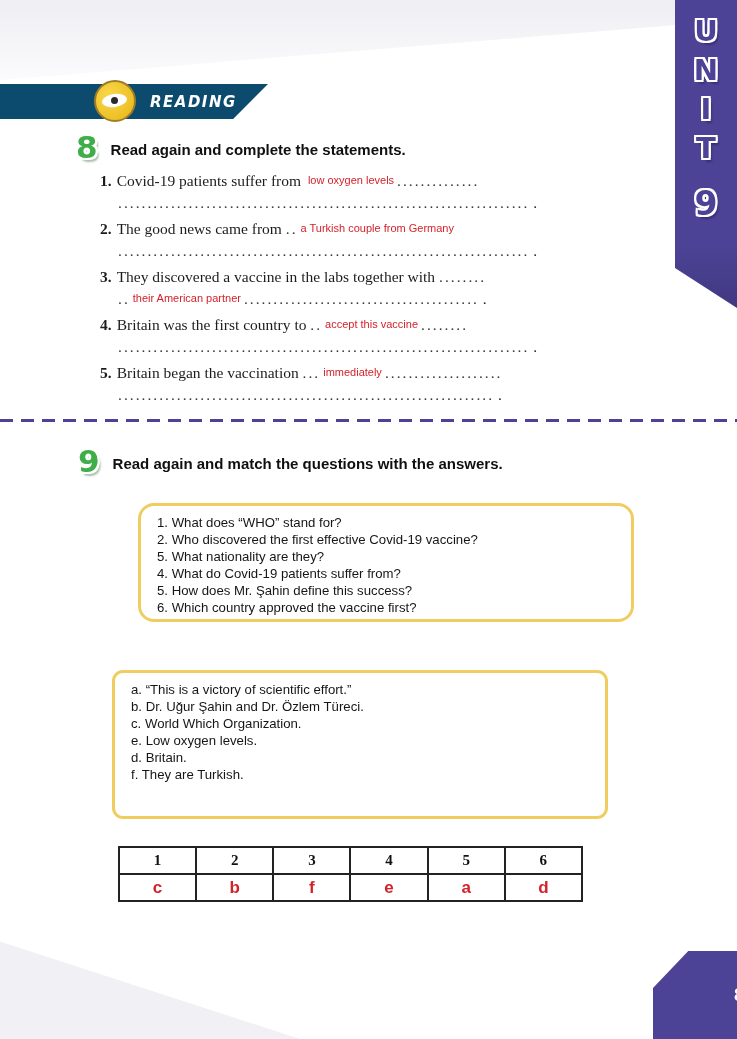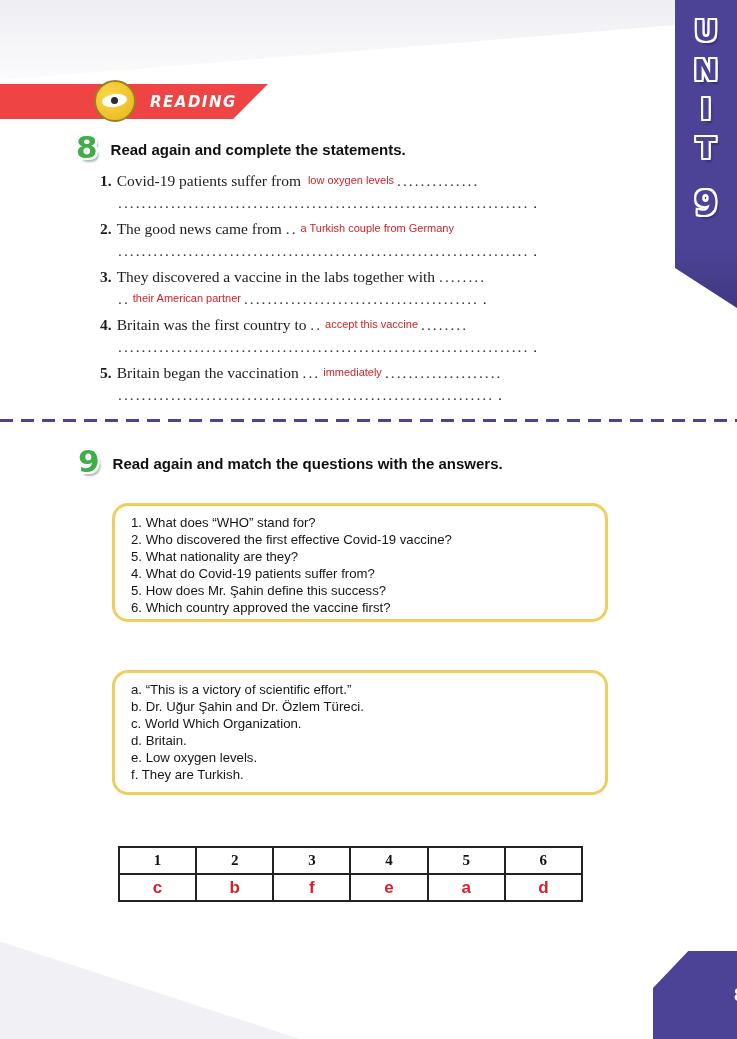--- a/index.html
+++ b/index.html
@@ -22,21 +22,21 @@
   .scan-bottom {
     left: 0; bottom: 0; width: 300px; height: 130px;
     background: #ebebf1;
     clip-path: polygon(0 25%, 100% 100%, 0 100%);
     opacity: .7; z-index: 0;
   }
 
   
   .banner {
     top: 84px; left: 0; width: 268px; height: 35px;
-    background: #ef4444;
+    background: #0c4a6e;
     clip-path: polygon(0 0, 100% 0, 87% 100%, 0 100%);
     z-index: 2;
   }
   .banner-label {
     position: absolute; left: 150px; top: 9px;
     color: #ffffff;
     font-family: "DejaVu Sans", sans-serif;
     font-style: italic; font-weight: bold;
     font-size: 15px; letter-spacing: 1.5px;
   }
@@ -131,22 +131,22 @@
   
   .qa-box {
     left: 112px; width: 496px;
     background: #ffffff;
     border: 3px solid #f0cd60; border-radius: 16px;
     padding: 8px 16px; box-sizing: border-box;
     font-family: "Liberation Sans", sans-serif;
     font-size: 13.2px; color: #161616;
     z-index: 2;
   }
-  .q-box { top: 503px; height: 119px; }
-  .a-box { top: 670px; height: 125px; }
+  .q-box { top: 503px; height: 119px; margin-left: 26px; }
+  .a-box { top: 670px; height: 149px; border-radius: 11px; }
   .qline { line-height: 17px; }
 
   
   .anstable-wrap { top: 846px; left: 118px; z-index: 2; }
   .anstable { border-collapse: collapse; width: 465px; }
   .anstable td { border: 2px solid #222; width: 77px; height: 23px; text-align: center; vertical-align: middle; }
   .th { font-family: "Liberation Serif", serif; font-weight: bold; font-size: 15px; color: #111; }
   .tv { font-family: "Liberation Sans", sans-serif; font-weight: bold; font-size: 17px; color: #d2232a; }
 
   
@@ -258,22 +258,22 @@
     <div class="qline">5. What nationality are they?</div>
     <div class="qline">4. What do Covid-19 patients suffer from?</div>
     <div class="qline">5. How does Mr. Şahin define this success?</div>
     <div class="qline">6. Which country approved the vaccine first?</div>
   </div>
 
   <div class="layer qa-box a-box">
     <div class="qline">a. “This is a victory of scientific effort.”</div>
     <div class="qline">b. Dr. Uğur Şahin and Dr. Özlem Türeci.</div>
     <div class="qline">c. World Which Organization.</div>
+    <div class="qline">e. Low oxygen levels.</div>
     <div class="qline">d. Britain.</div>
-    <div class="qline">e. Low oxygen levels.</div>
     <div class="qline">f. They are Turkish.</div>
   </div>
 
   <div class="layer anstable-wrap">
     <table class="anstable">
       <tbody>
           <tr>
         <td class="th">1</td>
         <td class="th">2</td>
         <td class="th">3</td>

